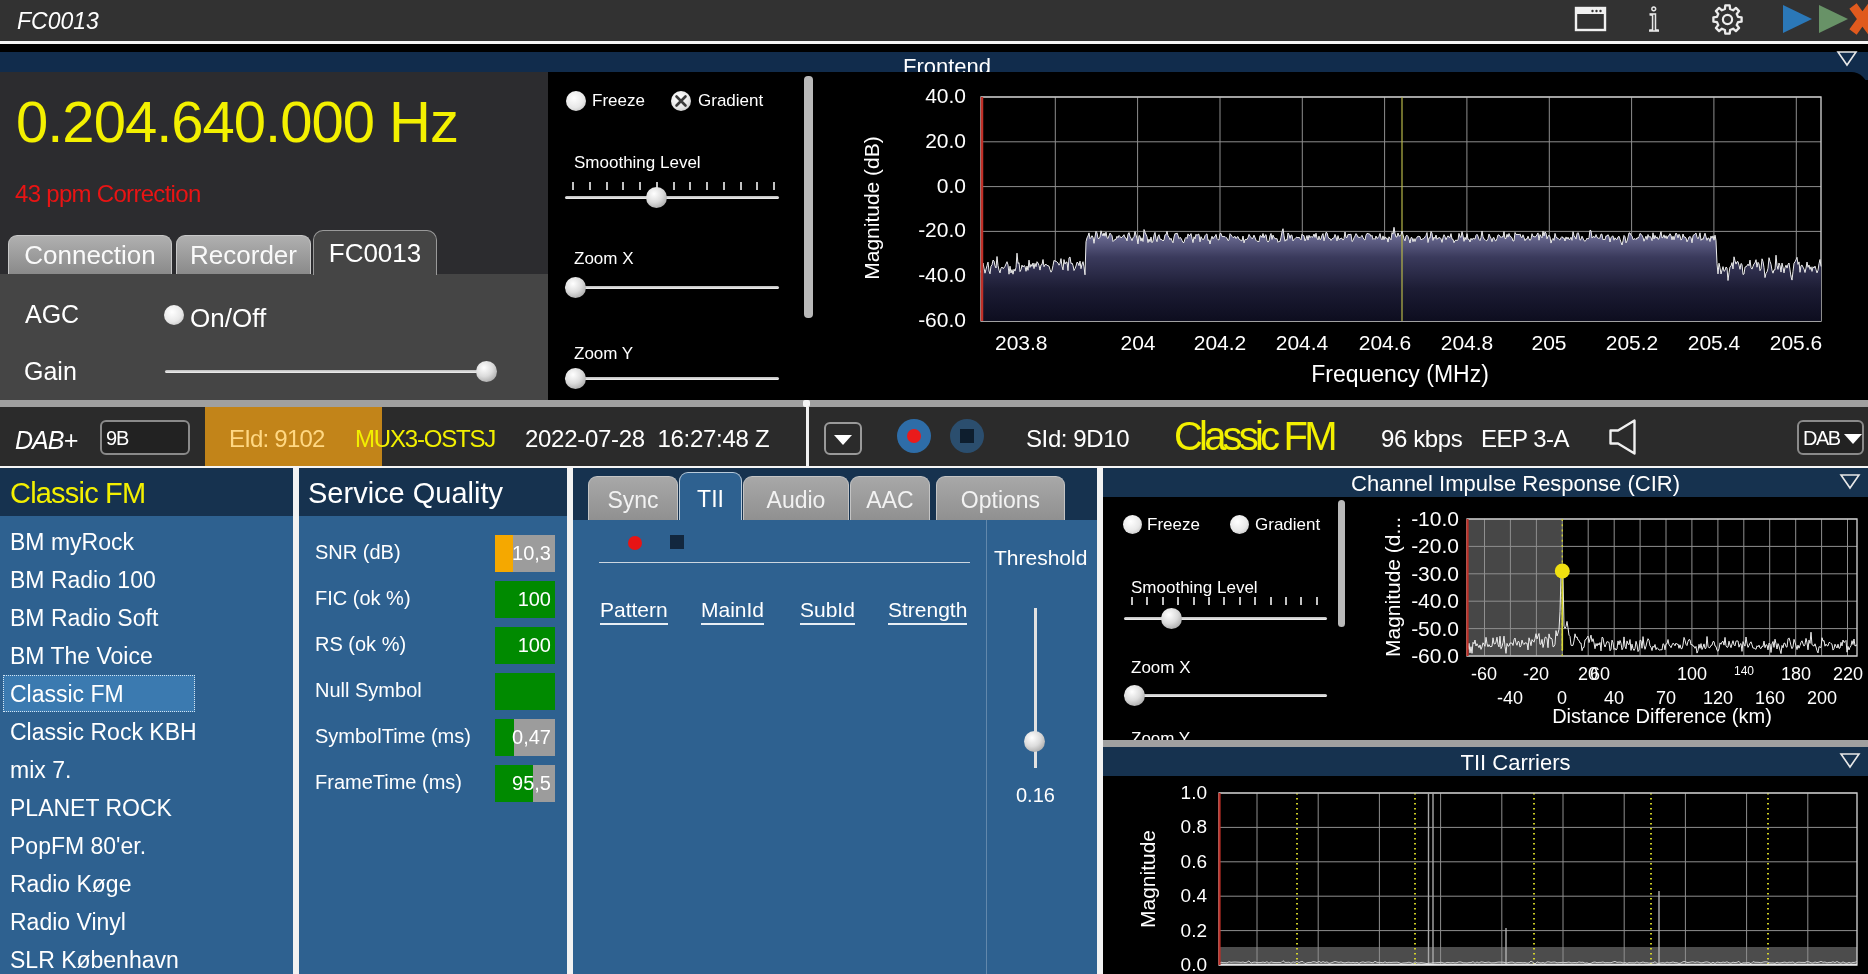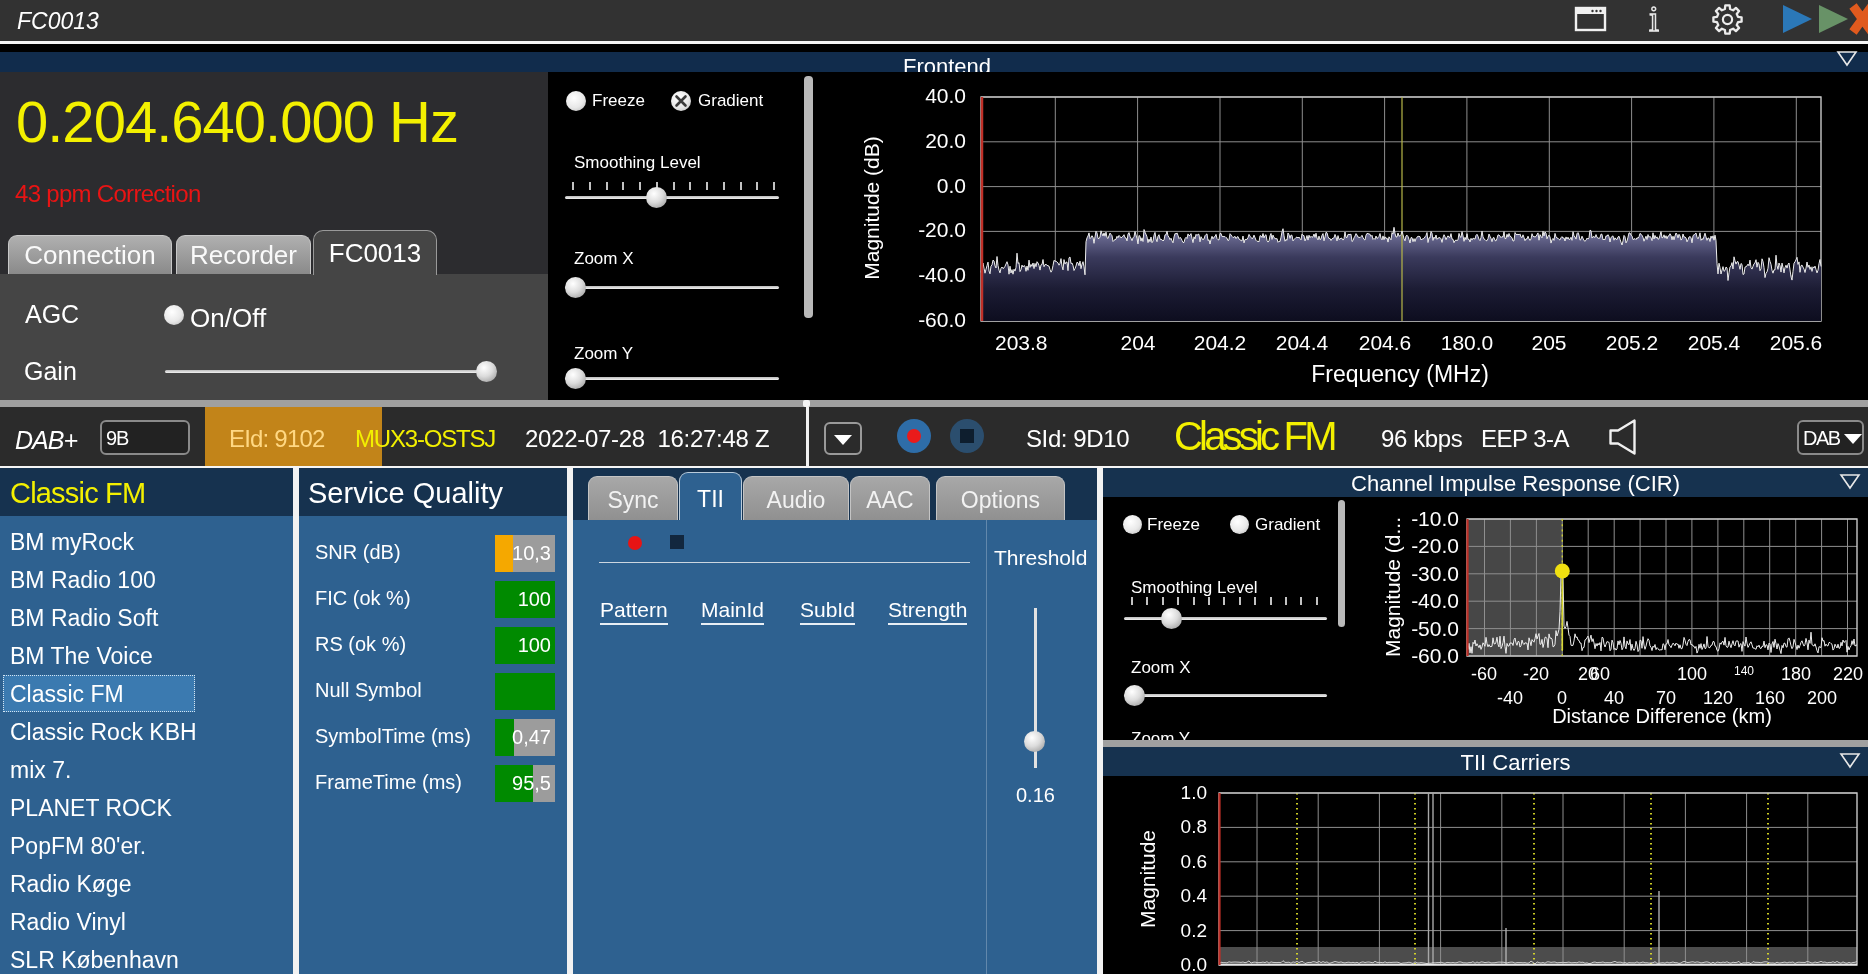--- a/index.html
+++ b/index.html
@@ -4,21 +4,21 @@
 html,body { width:1868px; height:974px; background:#000; overflow:hidden; }
 body { font-family:"Liberation Sans",sans-serif; color:#fff; }
 #page { position:absolute; left:0; top:0; width:1868px; height:974px; background:#000; }
 .abs { position:absolute; }
 .tick { position:absolute; font-size:21px; color:#fff; white-space:nowrap; }
 #topbar { position:absolute; left:0; top:0; width:1868px; height:41px; background:#323232; }
 #title { position:absolute; left:17px; top:8px; font-size:23px; font-style:italic; color:#fff; }
 #whiteline1 { position:absolute; left:0; top:41px; width:1868px; height:3px; background:#f5f5f5; }
 #fehdr { position:absolute; left:0; top:44px; width:1868px; height:28px; background:#112c4c;margin-top:8px; }
 #fehdr .t { position:absolute; left:0; top:2px; width:1894px; text-align:center; font-size:22px; }
-#fe { position:absolute; left:0; top:72px; width:1868px; height:328px; background:#000; }
+#fe { position:absolute; left:0; top:72px; width:1868px; height:328px; background:#000;border-radius:17px; }
 #fe-left { position:absolute; left:0; top:0; width:548px; height:328px; background:#2c2c2f; }
 #freq { position:absolute; left:16px; top:16px; font-size:58px; letter-spacing:-1px; color:#f3f000; white-space:nowrap; }
 #corr { position:absolute; left:15px; top:108px; font-size:24px; letter-spacing:-0.7px; color:#e81414; white-space:nowrap; }
 #tabcontent { position:absolute; left:0; top:202px; width:548px; height:126px; background:#454545; }
 .ftab { position:absolute; top:163px; height:39px; border-radius:9px 9px 0 0; font-size:26px; text-align:center; color:#fafafa;
         background:linear-gradient(180deg,#b0b0b0,#8a8a8a); border:1px solid #c8c8c8; border-bottom:none; line-height:38px; }
 #ftab-active { position:absolute; left:313px; top:158px; width:124px; height:45px; background:#454545; border:1px solid #999;
         border-bottom:none; border-radius:10px 10px 0 0; font-size:26px; text-align:center; line-height:44px; color:#fff; z-index:3; }
 .biglab { position:absolute; font-size:25px; color:#fff; white-space:nowrap; }
 .radio { position:absolute; width:20px; height:20px; border-radius:50%; background:radial-gradient(circle at 40% 35%,#fff 0%,#e8e8e8 55%,#b5b5b5 100%); }
@@ -165,21 +165,21 @@
     <div class="tick" style="left:846px;top:129px;width:120px;text-align:right">20.0</div>
     <div class="tick" style="left:846px;top:174px;width:120px;text-align:right">0.0</div>
     <div class="tick" style="left:846px;top:218px;width:120px;text-align:right">-20.0</div>
     <div class="tick" style="left:846px;top:263px;width:120px;text-align:right">-40.0</div>
     <div class="tick" style="left:846px;top:308px;width:120px;text-align:right">-60.0</div>
     <div class="tick" style="left:995px;top:331px;width:120px;text-align:left">203.8</div>
     <div class="tick" style="left:1078px;top:331px;width:120px;text-align:center">204</div>
     <div class="tick" style="left:1160px;top:331px;width:120px;text-align:center">204.2</div>
     <div class="tick" style="left:1242px;top:331px;width:120px;text-align:center">204.4</div>
     <div class="tick" style="left:1325px;top:331px;width:120px;text-align:center">204.6</div>
-    <div class="tick" style="left:1407px;top:331px;width:120px;text-align:center">180.0</div>
+    <div class="tick" style="left:1407px;top:331px;width:120px;text-align:center">204.8</div>
     <div class="tick" style="left:1489px;top:331px;width:120px;text-align:center">205</div>
     <div class="tick" style="left:1572px;top:331px;width:120px;text-align:center">205.2</div>
     <div class="tick" style="left:1654px;top:331px;width:120px;text-align:center">205.4</div>
     <div class="tick" style="left:1736px;top:331px;width:120px;text-align:center">205.6</div>
 <div class="axt" style="left:1250px;top:361px;width:300px;text-align:center;font-size:23px">Frequency (MHz)</div>
 
 <div id="split1">
       <div class="h"></div>
     </div>
 <div id="dabrow">

